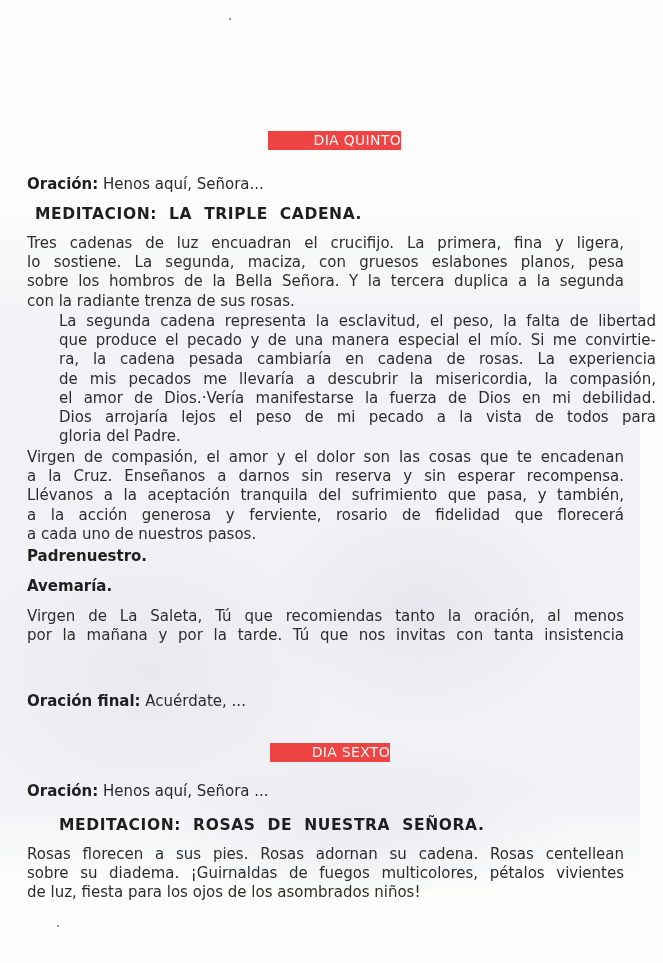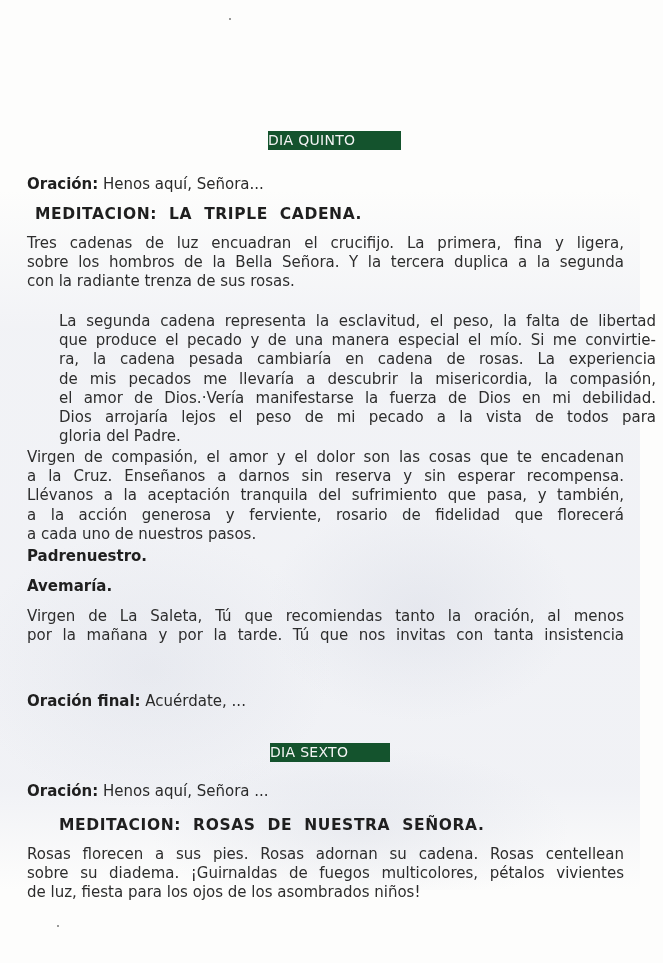--- a/index.html
+++ b/index.html
@@ -29,27 +29,27 @@
       pointer-events: none;
     }
     .page {
       position: absolute;
       left: 27px;
       top: 0;
       width: 597px;
     }
     .day-header {
       position: absolute;
-      background: #14532d;
+      background: #ef4444;
       color: #f4f4f4;
       font-family: "DejaVu Sans", sans-serif;
       font-size: 14px;
       line-height: 19px;
       height: 19px;
-      text-align: left;
+      text-align: right;
       letter-spacing: 0.3px;
     }
     .line {
       position: absolute;
       left: 0;
       font-size: 15px;
       line-height: 19px;
       white-space: nowrap;
     }
     .label {
@@ -114,20 +114,21 @@
 <div class="page">
 
   <div class="line" style="top:175px;">
     <span class="label">Oración:</span><span> Henos aquí, Señora...</span>
   </div>
 
   <div class="meditation" style="top:205px;">MEDITACION: LA TRIPLE CADENA.</div>
 
   <div class="para" style="top:234px;">
     <span class="ln">Tres cadenas de luz encuadran el crucifijo. La primera, fina y ligera,</span>
+    <span class="ln">lo sostiene. La segunda, maciza, con gruesos eslabones planos, pesa</span>
     <span class="ln">sobre los hombros de la Bella Señora. Y la tercera duplica a la segunda</span>
     <span class="ln last">con la radiante trenza de sus rosas.</span>
   </div>
 
   <div class="para" style="top:312px;margin-left:32px;">
     <span class="ln">La segunda cadena representa la esclavitud, el peso, la falta de libertad</span>
     <span class="ln">que produce el pecado y de una manera especial el mío. Si me convirtie-</span>
     <span class="ln">ra, la cadena pesada cambiaría en cadena de rosas. La experiencia</span>
     <span class="ln">de mis pecados me llevaría a descubrir la misericordia, la compasión,</span>
     <span class="ln">el amor de Dios.·Vería manifestarse la fuerza de Dios en mi debilidad.</span>

